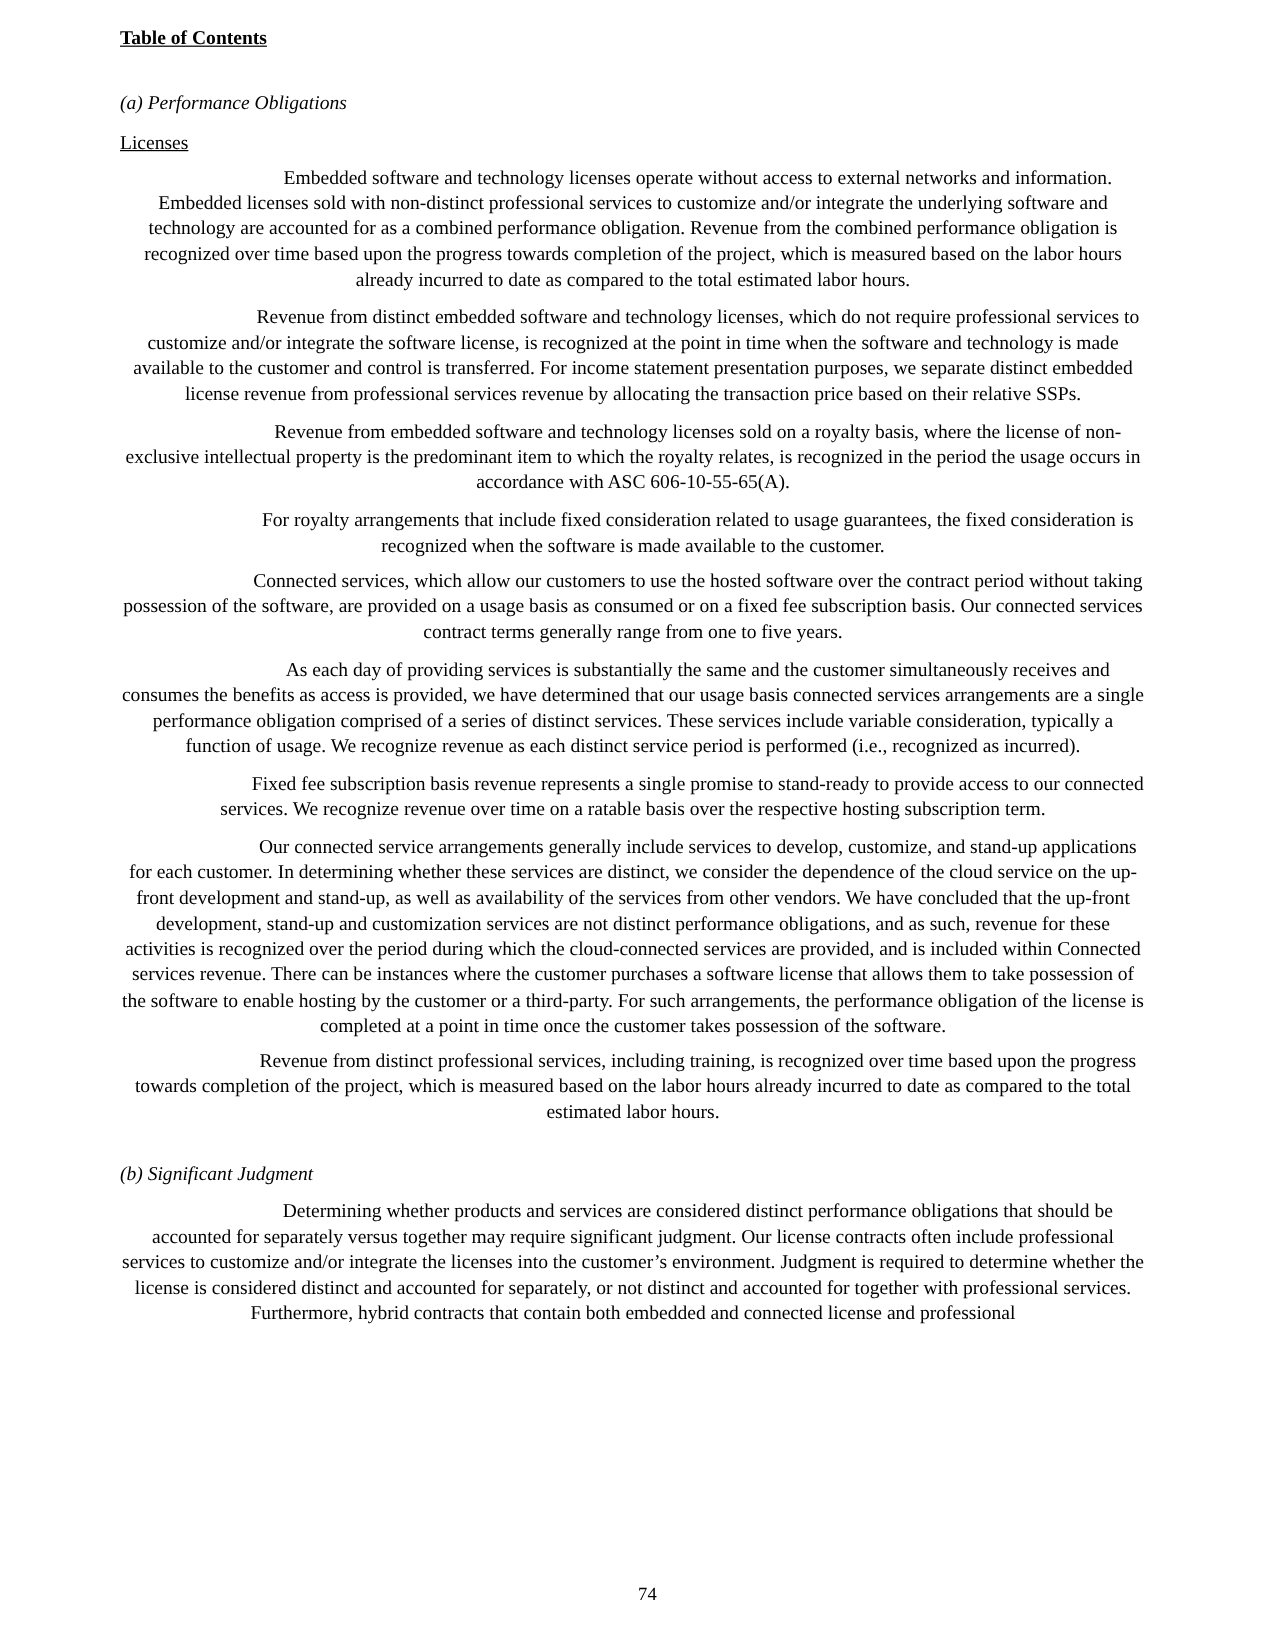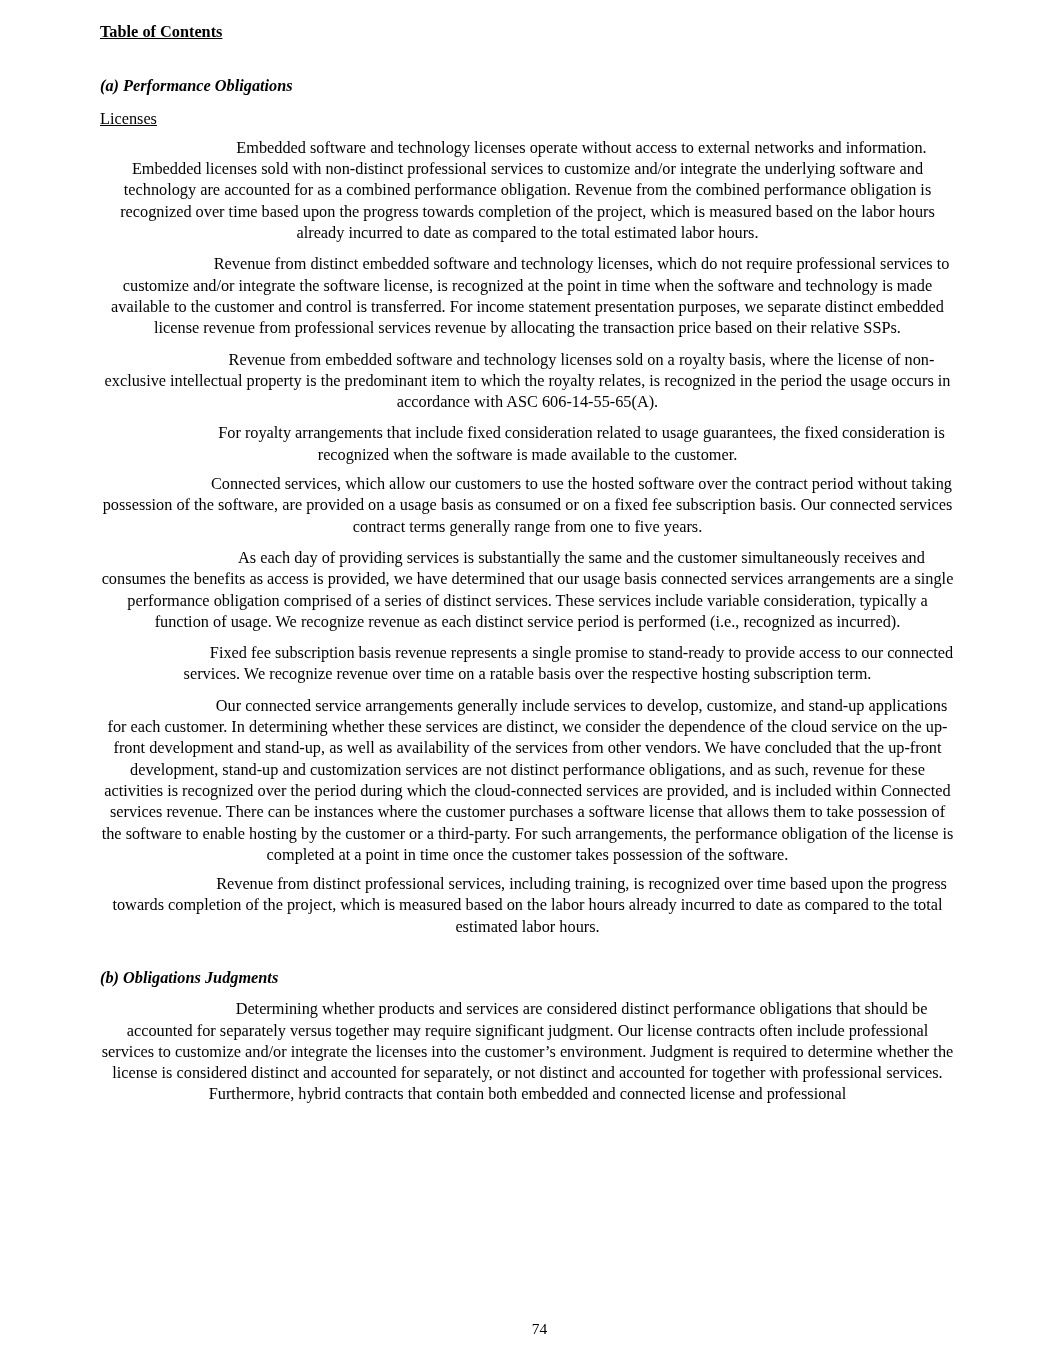--- a/index.html
+++ b/index.html
@@ -21,21 +21,21 @@
     padding: 21px 100px 0 100px;
   }
   .toc-link {
     color: #000000;
     font-weight: bold;
     text-decoration: underline;
     cursor: pointer;
     display: inline-block;
   }
   .section-heading {
-    font-weight: bold;
+    font-weight: normal;
     font-style: italic;
     margin: 33px 0 0 0;
   }
   .section-heading.b {
     margin-top: 30px;
   }
   .sub-heading {
     text-decoration: underline;
     margin: 11px 0 0 0;
   }
@@ -68,35 +68,35 @@
   <a class="toc-link">Table of Contents</a>
 
   <div class="section-heading">(a) Performance Obligations</div>
 
   <div class="sub-heading">Licenses</div>
 
   <p class="body-para first-after-heading">Embedded software and technology licenses operate without access to external networks and information. Embedded licenses sold with non-distinct professional services to customize and/or integrate the underlying software and technology are accounted for as a combined performance obligation. Revenue from the combined performance obligation is recognized over time based upon the progress towards completion of the project, which is measured based on the labor hours already incurred to date as compared to the total estimated labor hours.</p>
 
   <p class="body-para">Revenue from distinct embedded software and technology licenses, which do not require professional services to customize and/or integrate the software license, is recognized at the point in time when the software and technology is made available to the customer and control is transferred. For income statement presentation purposes, we separate distinct embedded license revenue from professional services revenue by allocating the transaction price based on their relative SSPs.</p>
 
-  <p class="body-para">Revenue from embedded software and technology licenses sold on a royalty basis, where the license of non-exclusive intellectual property is the predominant item to which the royalty relates, is recognized in the period the usage occurs in accordance with ASC 606-14-55-65(A).</p>
+  <p class="body-para">Revenue from embedded software and technology licenses sold on a royalty basis, where the license of non-exclusive intellectual property is the predominant item to which the royalty relates, is recognized in the period the usage occurs in accordance with ASC 606-10-55-65(A).</p>
 
   <p class="body-para">For royalty arrangements that include fixed consideration related to usage guarantees, the fixed consideration is recognized when the software is made available to the customer.</p>
 
 
   <p class="body-para first-after-heading">Connected services, which allow our customers to use the hosted software over the contract period without taking possession of the software, are provided on a usage basis as consumed or on a fixed fee subscription basis. Our connected services contract terms generally range from one to five years.</p>
 
   <p class="body-para">As each day of providing services is substantially the same and the customer simultaneously receives and consumes the benefits as access is provided, we have determined that our usage basis connected services arrangements are a single performance obligation comprised of a series of distinct services. These services include variable consideration, typically a function of usage. We recognize revenue as each distinct service period is performed (i.e., recognized as incurred).</p>
 
   <p class="body-para">Fixed fee subscription basis revenue represents a single promise to stand-ready to provide access to our connected services. We recognize revenue over time on a ratable basis over the respective hosting subscription term.</p>
 
   <p class="body-para">Our connected service arrangements generally include services to develop, customize, and stand-up applications for each customer. In determining whether these services are distinct, we consider the dependence of the cloud service on the up-front development and stand-up, as well as availability of the services from other vendors. We have concluded that the up-front development, stand-up and customization services are not distinct performance obligations, and as such, revenue for these activities is recognized over the period during which the cloud-connected services are provided, and is included within Connected services revenue. There can be instances where the customer purchases a software license that allows them to take possession of the software to enable hosting by the customer or a third-party. For such arrangements, the performance obligation of the license is completed at a point in time once the customer takes possession of the software.</p>
 
 
   <p class="body-para first-after-heading">Revenue from distinct professional services, including training, is recognized over time based upon the progress towards completion of the project, which is measured based on the labor hours already incurred to date as compared to the total estimated labor hours.</p>
 
-  <div class="section-heading b">(b) Obligations Judgments</div>
+  <div class="section-heading b">(b) Significant Judgment</div>
 
   <p class="body-para">Determining whether products and services are considered distinct performance obligations that should be accounted for separately versus together may require significant judgment. Our license contracts often include professional services to customize and/or integrate the licenses into the customer’s environment. Judgment is required to determine whether the license is considered distinct and accounted for separately, or not distinct and accounted for together with professional services. Furthermore, hybrid contracts that contain both embedded and connected license and professional</p>
 
 </div>
 
 <div class="page-number">74</div>
 
 </body></html>

